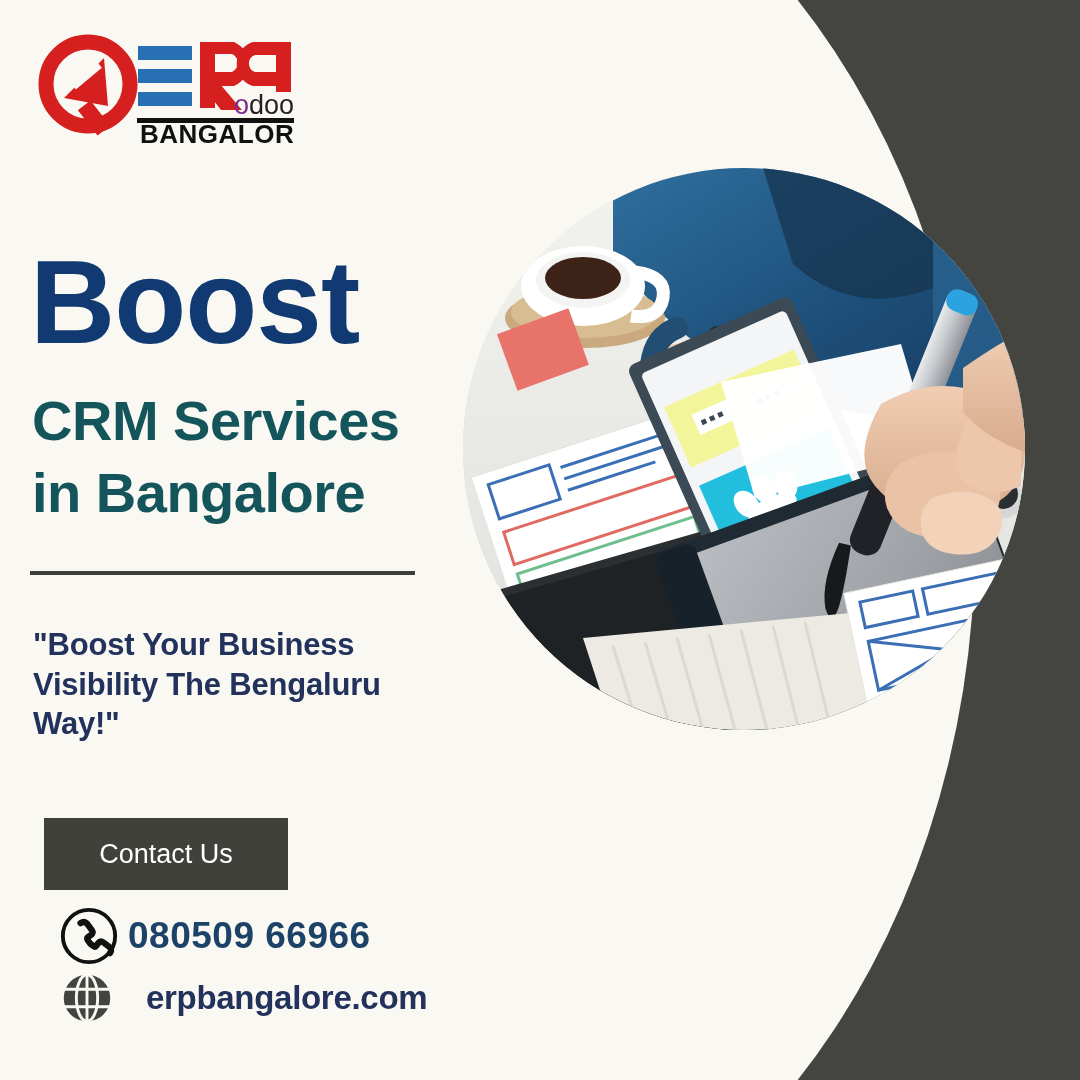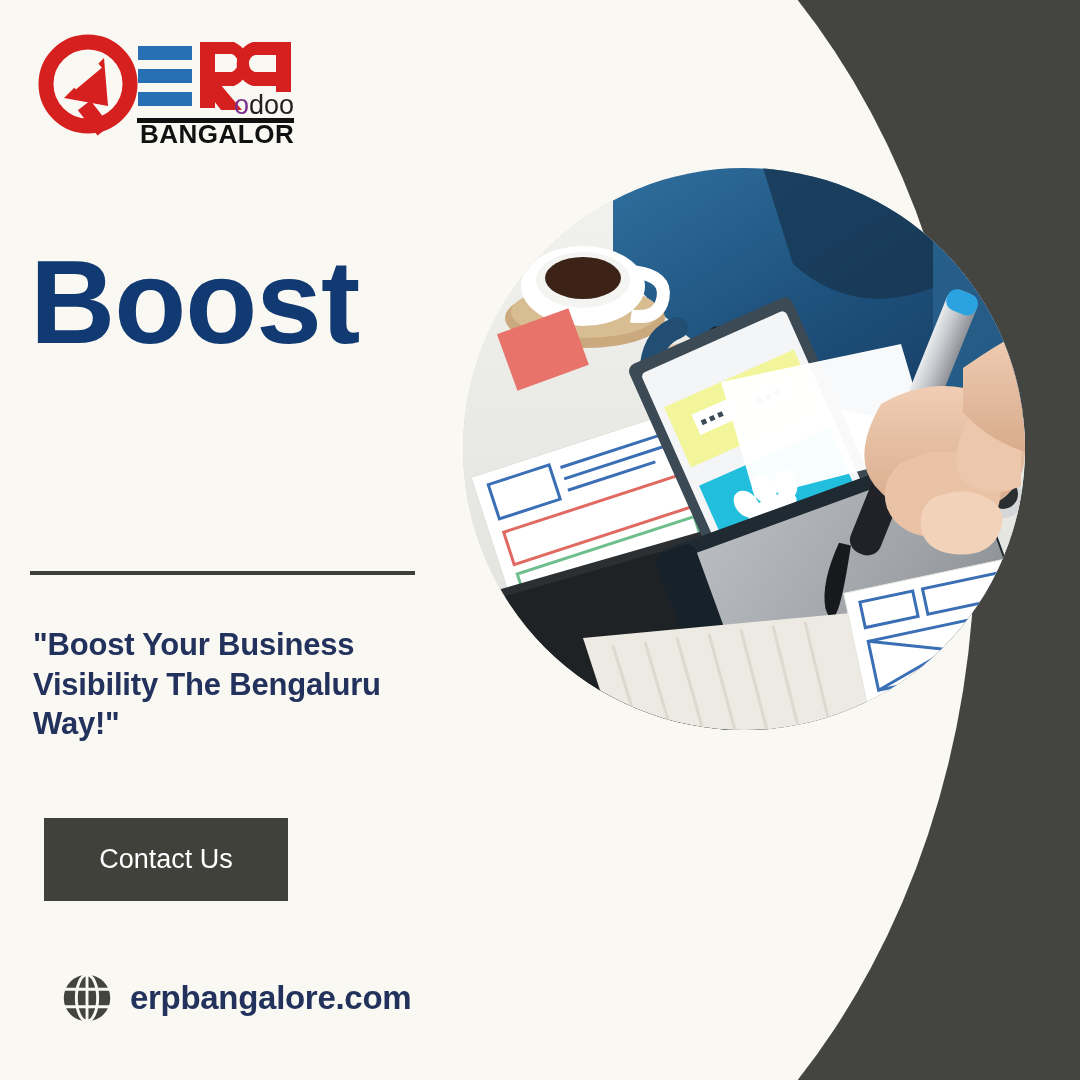--- a/index.html
+++ b/index.html
@@ -67,21 +67,21 @@
     position:absolute; left:33px; top:625px;
     font-size:31px; line-height:1.28;
     font-weight:bold; color:#22325C;
     width:400px;
     letter-spacing:-0.2px;
   }
 
   
   .cta-button {
     position:absolute; left:44px; top:818px;
-    width:244px; height:83px;
+    width:244px; height:72px;
     background:#41413C;
     color:#FFFFFF;
     font-size:27px;
     display:flex; align-items:center; justify-content:center;
     cursor:pointer;
   }
 
   
   .contact-row { position:absolute; display:flex; align-items:center; }
   .row-phone { left:58px; top:905px; }
@@ -89,21 +89,21 @@
 
   .icon-box { width:62px; height:62px; flex:0 0 62px; }
   .icon-box svg { display:block; width:100%; height:100%; }
 
   .phone-text {
     margin-left:8px;
     font-size:37px; font-weight:bold;
     color:#1D4268; letter-spacing:0.5px;
   }
   .web-text {
-    margin-left:12px;
+    margin-left:28px;
     font-size:33px; font-weight:bold;
     color:#22325C; letter-spacing:-0.3px;
   }
 </style>
 </head>
 <body>
 
 <div id="poster">
 
   <div class="bg-dark"></div>
@@ -280,27 +280,40 @@
       </text>
 
       <rect x="103" y="86" width="157" height="5" fill="#111111"></rect>
 
       <text x="106" y="111" font-family="'Liberation Sans', sans-serif" font-size="26" font-weight="bold" letter-spacing="0.5" fill="#111111">BANGALORE</text>
     </svg>
   </div>
 
   <div class="headline">Boost</div>
 
+  <div class="subline">
+    <div>CRM Services</div>
+    <div>in Bangalore</div>
+  </div>
 
   <div class="divider"></div>
 
   <div class="tagline">"Boost Your Business Visibility  The Bengaluru Way!"</div>
 
   <div class="cta-button">Contact Us</div>
 
+  <div class="contact-row row-phone">
+    <span class="icon-box">
+      <svg viewBox="0 0 64 64">
+        <circle cx="32" cy="32" r="27" fill="none" stroke="#111111" stroke-width="4"></circle>
+        <path d="M24.5 18.5 q4.5 -3 8 1.5 l4.5 6 q2.5 3.5 -1 6 l-3 2.2 q-1.6 1.2 -0.5 3.2 q2.2 4.2 6.5 7 q1.9 1.2 3.1 -0.4 l2.2 -2.9 q2.5 -3.3 6 -0.8 l6 4.4 q4.5 3.3 1.3 7.5" fill="none" stroke="#111111" stroke-width="7" stroke-linecap="round" stroke-linejoin="round" transform="translate(-3,-2) scale(0.92) translate(4,4)"></path>
+      </svg>
+    </span>
+    <span class="phone-text">080509 66966</span>
+  </div>
 
   <div class="contact-row row-web">
     <span class="icon-box">
       <svg viewBox="0 0 64 64">
         <circle cx="32" cy="32" r="24" fill="#43443F"></circle>
         <g stroke="#FAF8F2" stroke-width="3" fill="none">
           <line x1="32" y1="8" x2="32" y2="56"></line>
           <ellipse cx="32" cy="32" rx="11" ry="24"></ellipse>
           <line x1="8.5" y1="23" x2="55.5" y2="23"></line>
           <line x1="8.5" y1="41" x2="55.5" y2="41"></line>

